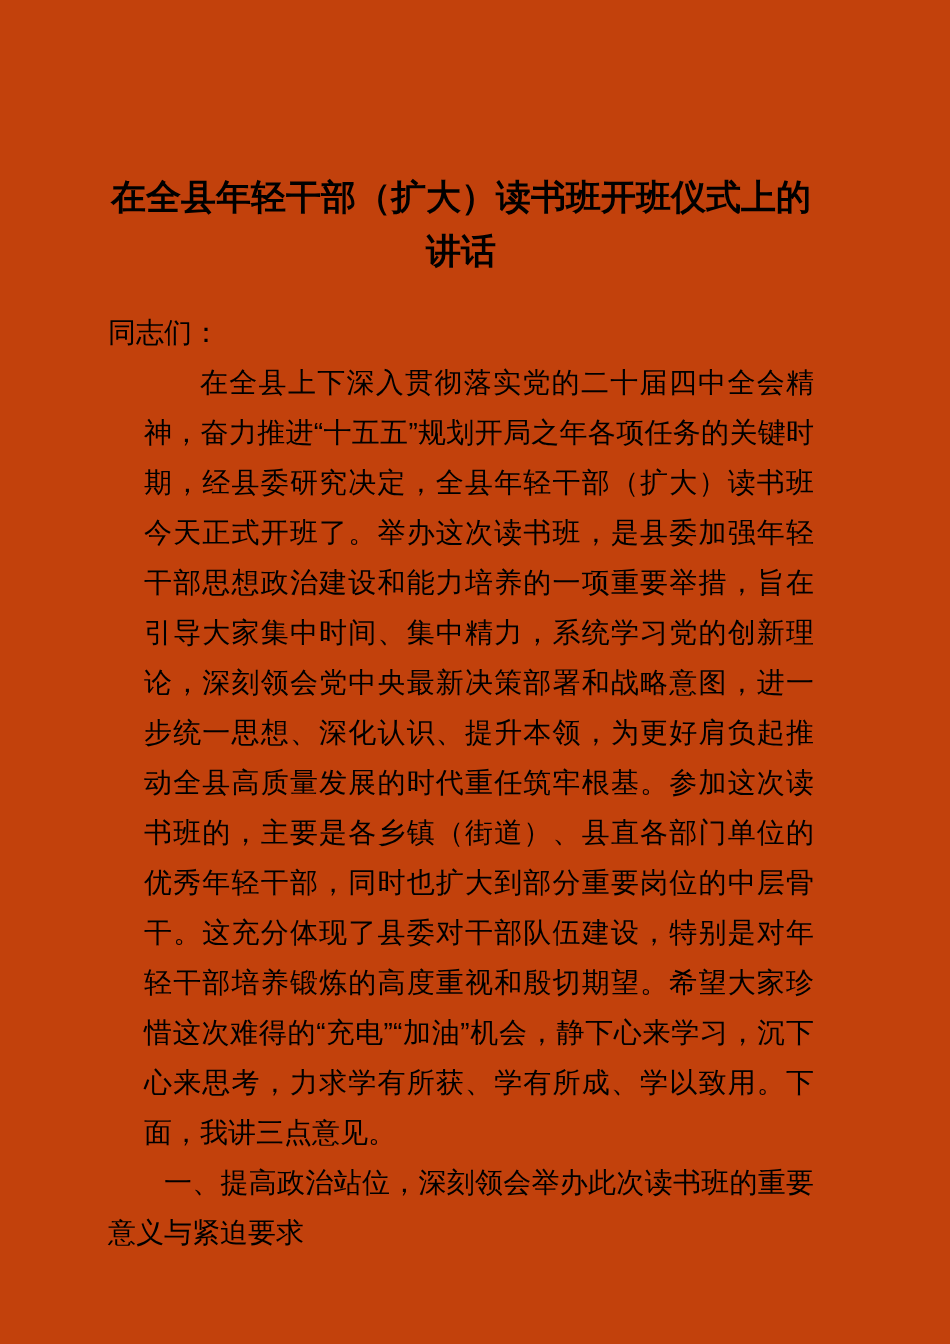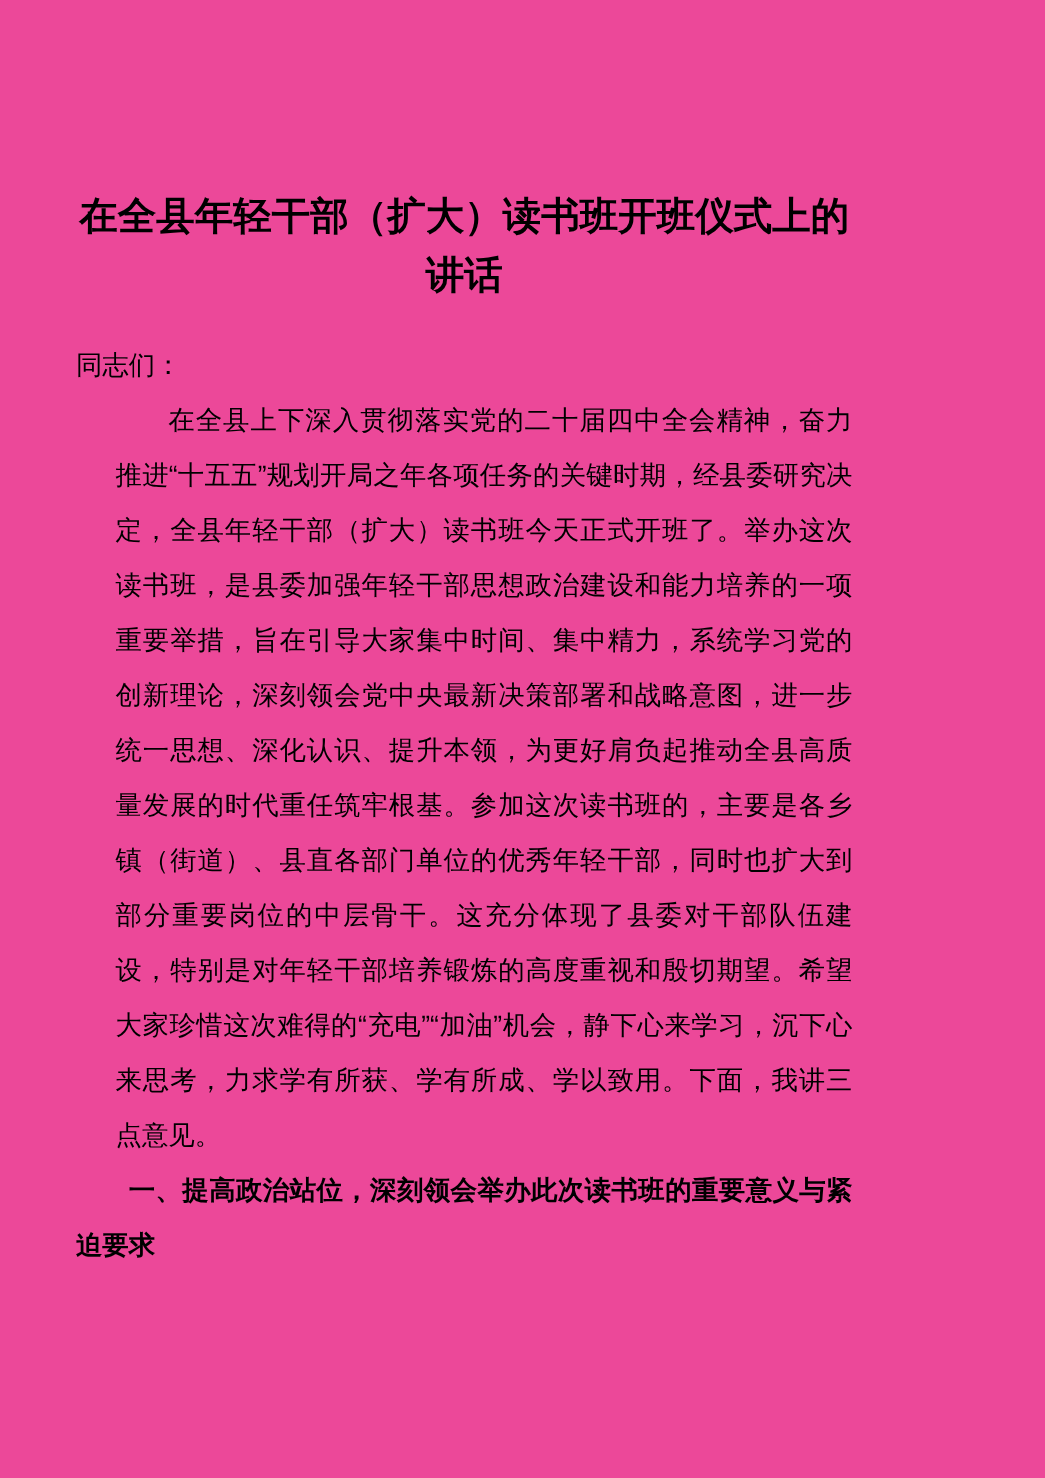--- a/index.html
+++ b/index.html
@@ -11,55 +11,55 @@
     width: 950px;
     height: 1344px;
     overflow: hidden;
     font-family: "Liberation Sans", "DejaVu Sans", sans-serif;
     color: #000000;
   }
   .page {
     box-sizing: border-box;
     width: 950px;
     height: 1344px;
-    background: #ec4899;
+    background: #c2410c;
     padding-top: 170px;
-    padding-left: 69px;
+    padding-left: 108px;
     padding-right: 122px;
   }
   .content {
     width: 706px;
   }
   .doc-title {
     margin: 0 0 30px 0;
     font-size: 35px;
     font-weight: bold;
     line-height: 54px;
     text-align: center;
     letter-spacing: 0;
     color: #000000;
   }
   .para {
     margin: 0;
-    font-size: 24px;
+    font-size: 28px;
     line-height: 50px;
     text-align: justify;
     text-justify: inter-ideograph;
     color: #000000;
     word-break: break-all;
   }
   .para.salutation {
     text-indent: 0;
   }
   .para.body-text {
     text-indent: 2em;
     margin-left: 36px;
   }
   .para.section-heading {
-    font-weight: bold;
+    font-weight: normal;
     text-indent: 2em;
   }
 </style>
 </head>
 <body>
 
 <div class="page">
   <div class="content">
     <h1 class="doc-title">在全县年轻干部（扩大）读书班开班仪式上的讲话</h1>
     <p class="para salutation">同志们：</p>

